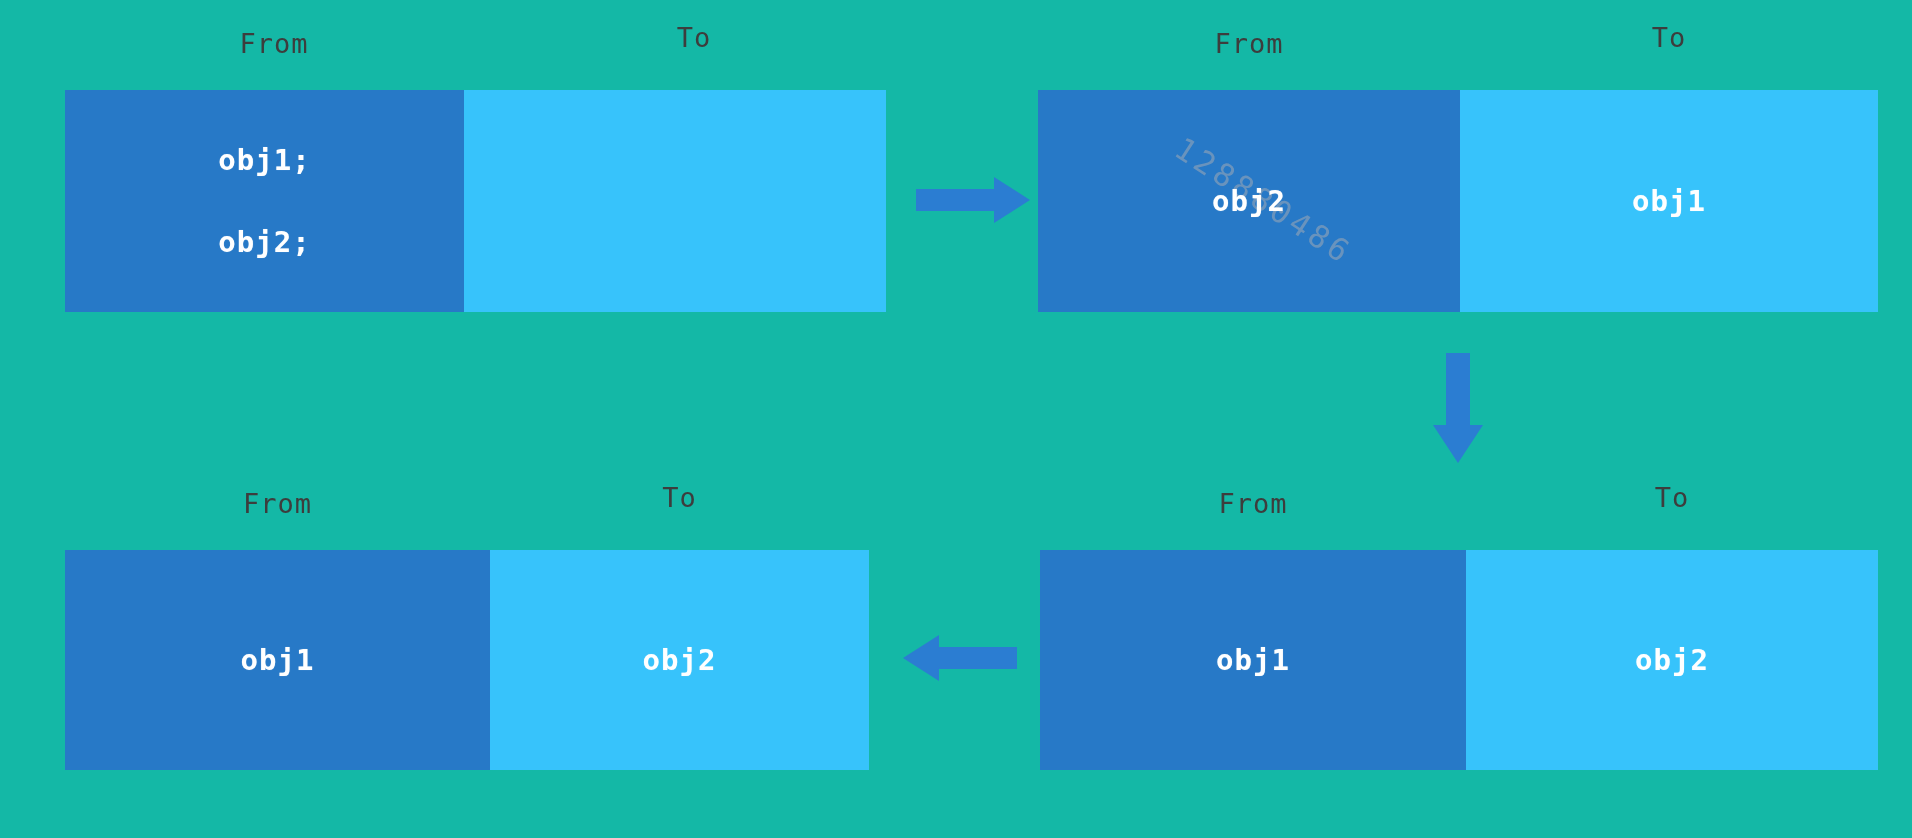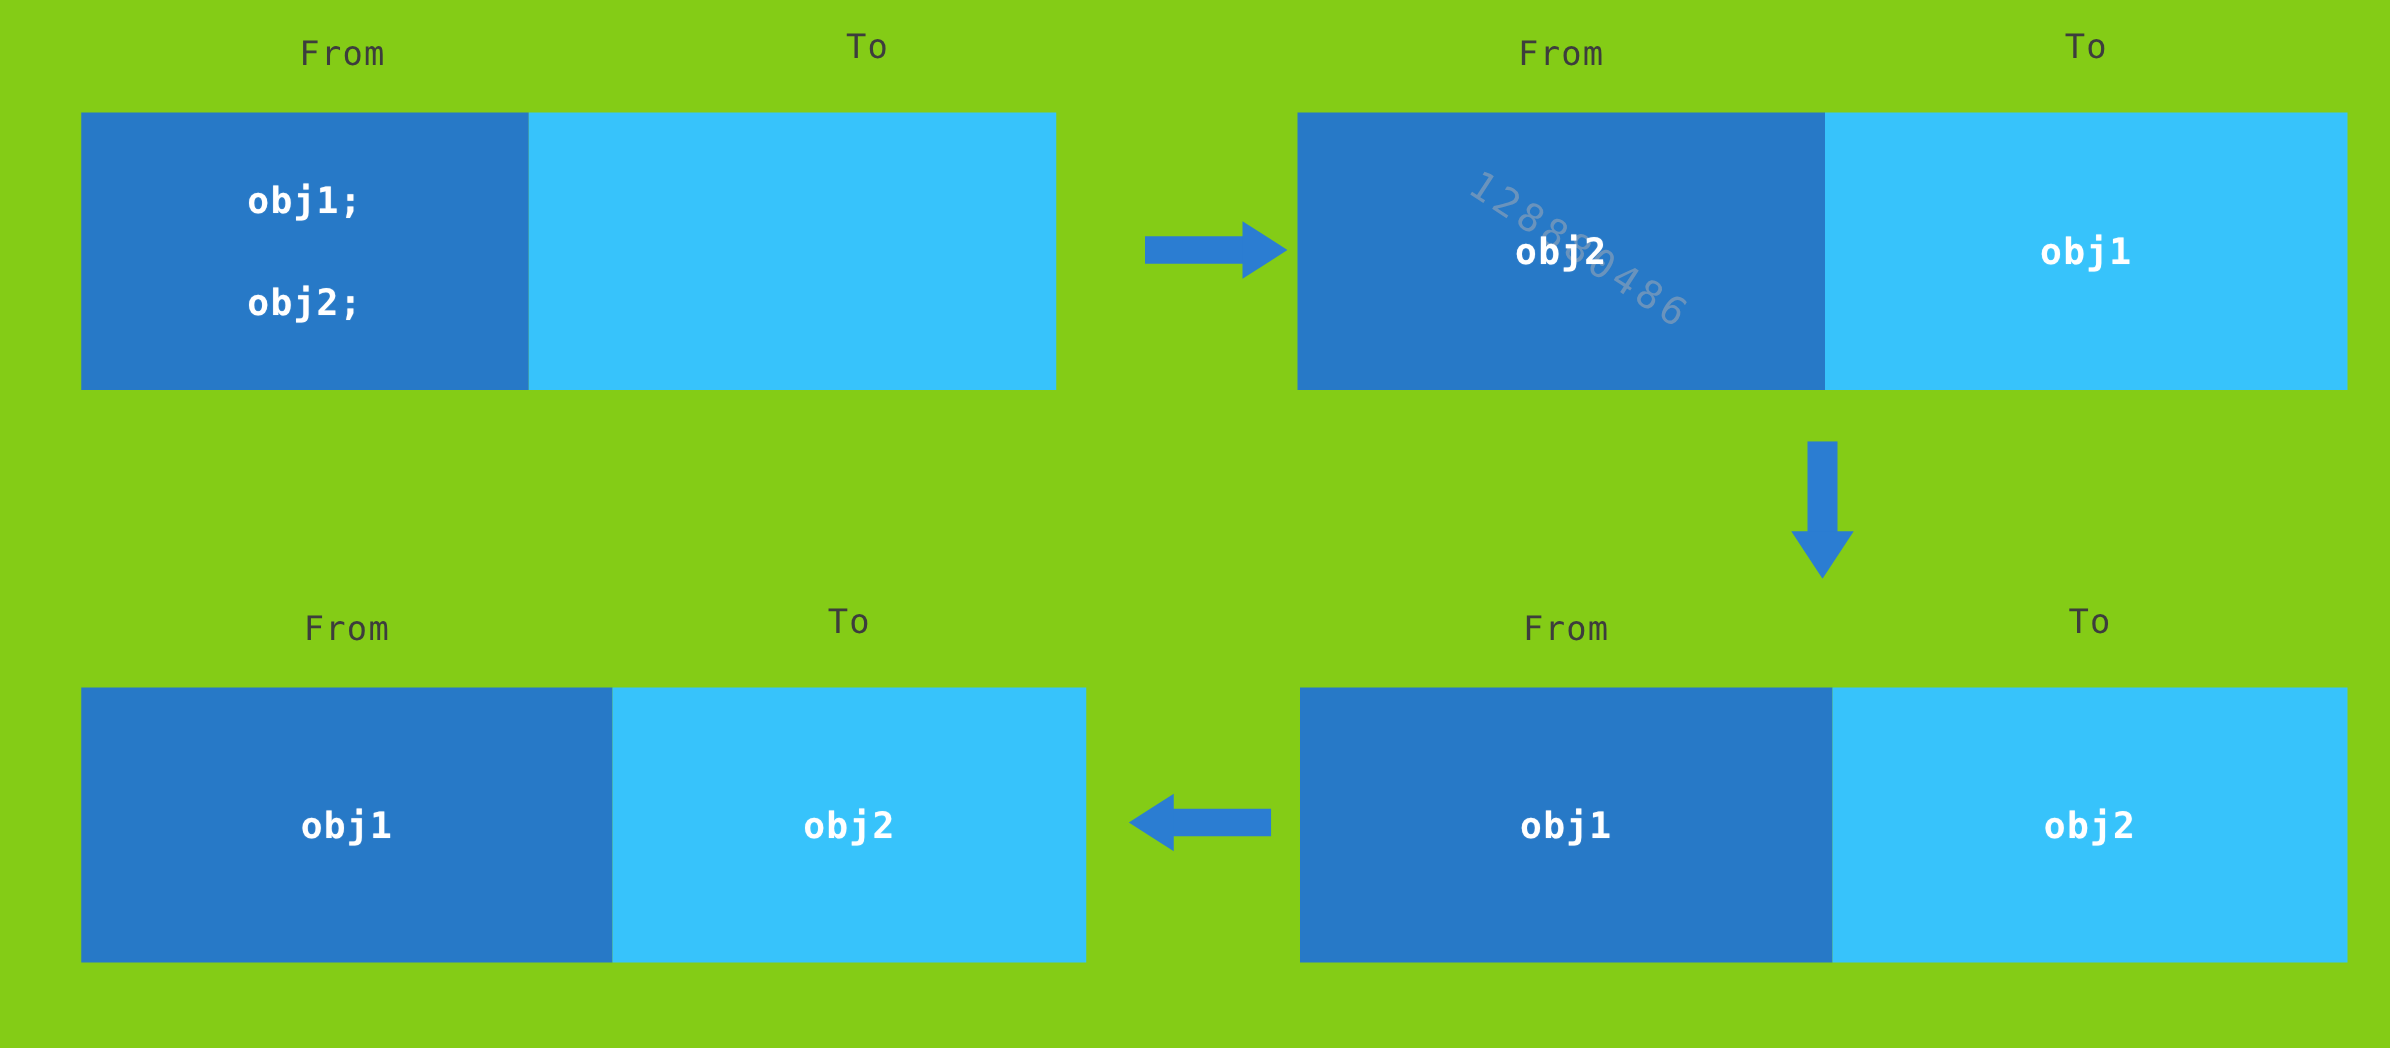--- a/index.html
+++ b/index.html
@@ -8,21 +8,21 @@
     background: #ffffff;
     width: 1912px;
     height: 838px;
     overflow: hidden;
     font-family: "DejaVu Sans Mono", "Liberation Mono", monospace;
   }
   .canvas {
     position: relative;
     width: 1912px;
     height: 838px;
-    background: #84cc16;
+    background: #14b8a6;
   }
   .panel { position: absolute; }
   .box {
     position: absolute;
     left: 0; top: 0;
     width: 100%; height: 100%;
     display: flex;
   }
   .half {
     position: relative;
@@ -48,21 +48,21 @@
     text-align: center;
     color: #3d3d3d;
     font-size: 27px;
     letter-spacing: 1px;
   }
   .from-label { top: -62px; left: 0; }
   .to-label   { top: -68px; right: 0; }
 
   
   .p1 { left: 65px;   top: 90px;  width: 840px; height: 222px; }
-  .p1 .dark  { width: 358px; gap: 48px; }
+  .p1 .dark  { width: 399px; gap: 48px; }
   .p1 .light { width: 422px; }
   .p1 .from-label { width: 418px; }
   .p1 .to-label   { width: 422px; }
 
   .p2 { left: 1038px; top: 90px;  width: 840px; height: 222px; }
   .p2 .dark  { width: 422px; }
   .p2 .light { width: 418px; }
   .p2 .from-label { width: 422px; }
   .p2 .to-label   { width: 418px; }
 

